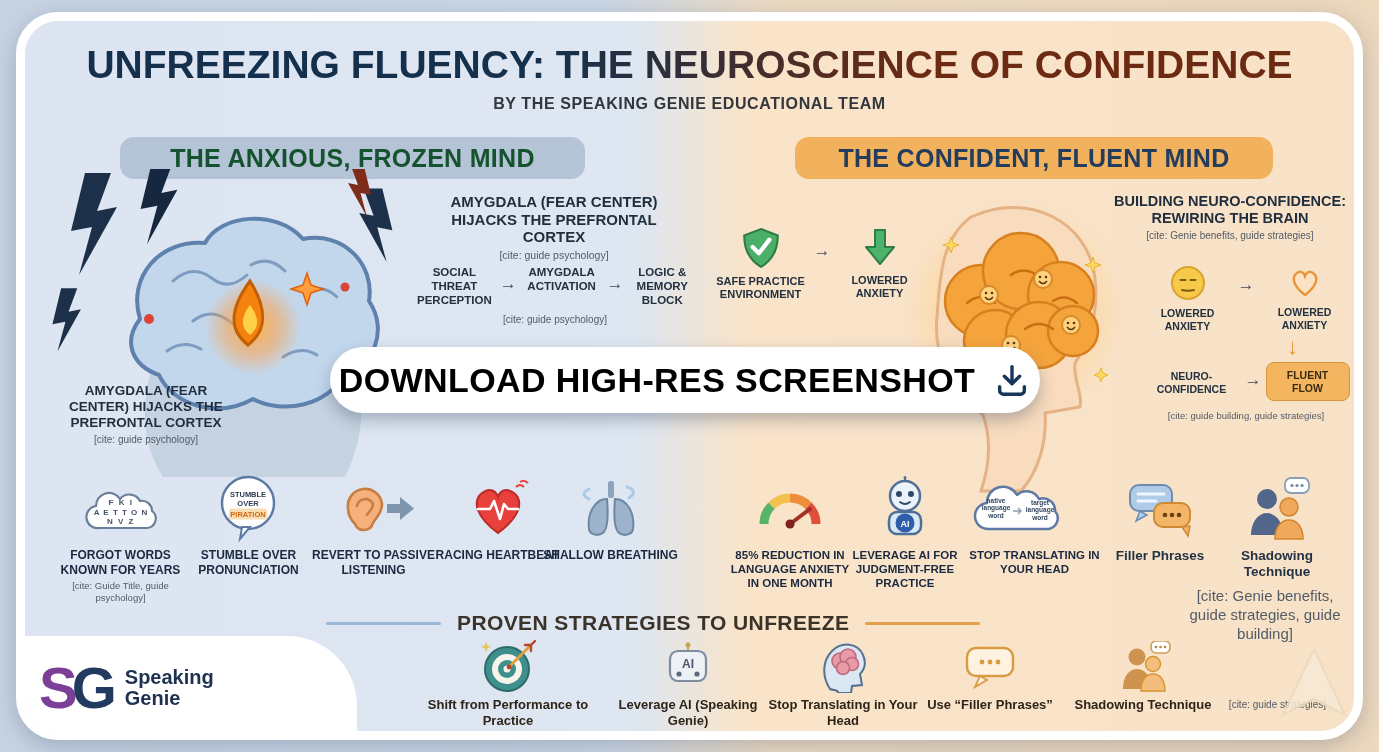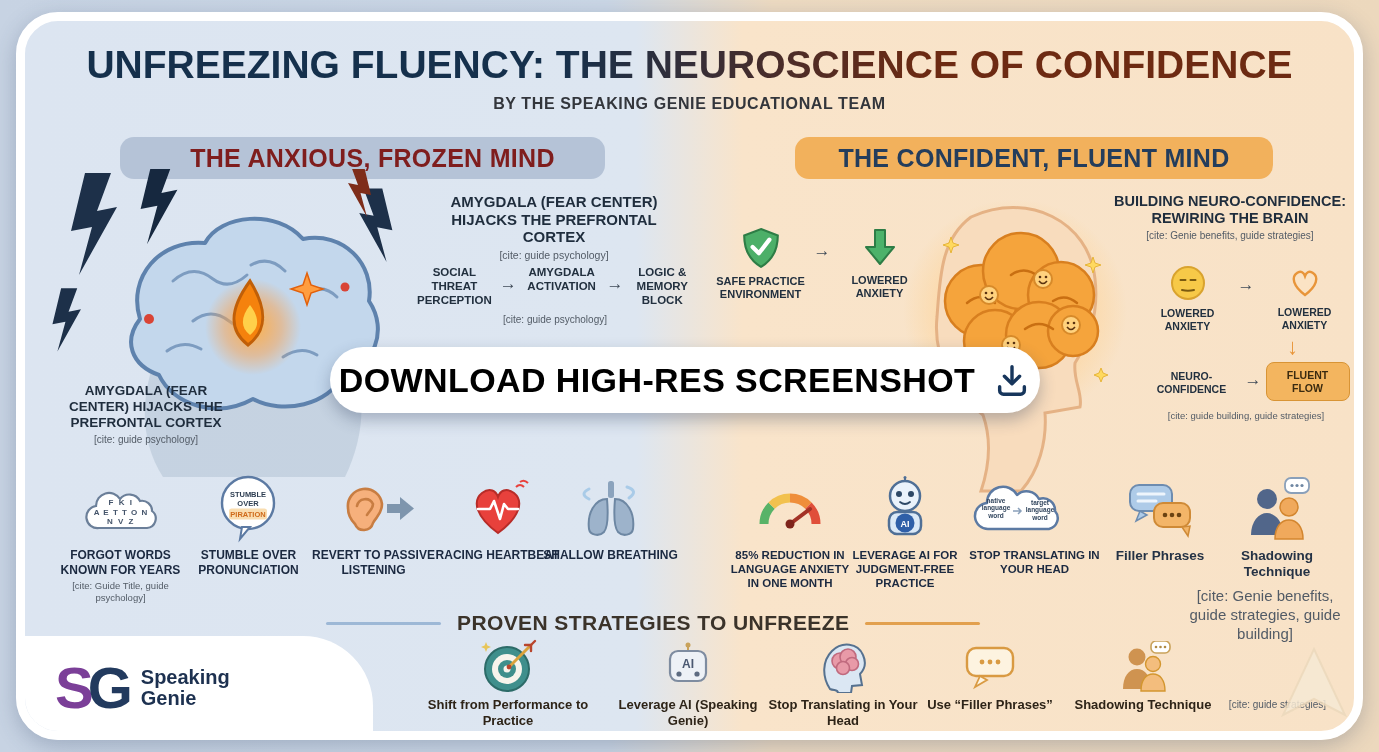--- a/index.html
+++ b/index.html
@@ -12,21 +12,21 @@
         background:linear-gradient(90deg,#dce5f1 0%,#dde6f1 46%,#f9e4ca 54%,#f8e2c7 100%);
         box-shadow:0 6px 22px rgba(52,70,100,.28);}
   .title{position:absolute;top:22px;left:0;width:100%;text-align:center;font-size:39px;font-weight:800;color:#1b3350;}
   @supports (-webkit-background-clip:text){
     .title{background-image:linear-gradient(90deg,#15304c 0%,#15304c 40%,#6d2a12 68%,#6d2a12 100%);
            -webkit-background-clip:text;background-clip:text;color:transparent;}
   }
   .subtitle{position:absolute;top:74px;left:0;width:100%;text-align:center;font-size:16px;font-weight:700;letter-spacing:.6px;color:#33363c;}
   .panel-header{position:absolute;top:116px;height:42px;border-radius:14px;display:flex;align-items:center;justify-content:center;
                 font-size:25px;font-weight:800;letter-spacing:.3px;}
-  .ph-left{left:95px;width:465px;background:#b5c3d7;color:#7f1d1d;padding-left:20px;}
+  .ph-left{left:95px;width:465px;background:#b5c3d7;color:#14532d;}
   .ph-right{left:770px;width:478px;background:#f2b15c;color:#243d5c;}
   .callout-title{font-weight:800;color:#1f2d3d;line-height:1.18;text-align:center;}
   .cite{font-weight:500;color:#525b66;text-align:center;line-height:1.25;}
   .flow-steps{display:flex;justify-content:center;gap:8px;}
   .flow-step{font-size:11.5px;font-weight:800;color:#22303f;line-height:1.2;text-align:center;}
   .flow-arrow{font-size:17px;font-weight:700;color:#3f4a57;margin-top:8px;}
   .item{position:absolute;text-align:center;}
   .item-icon{height:72px;display:flex;align-items:center;justify-content:center;position:relative;}
   .item-label{font-size:12px;font-weight:800;color:#1b2940;line-height:1.22;margin-top:3px;}
   .item-label.mixed{font-size:13.5px;color:#243245;}
@@ -38,21 +38,21 @@
   .cf-box{background:#f3b55f;border:1.5px solid #d89435;border-radius:8px;color:#3a2a10;
           font-size:10.5px;font-weight:800;padding:6px 4px;line-height:1.2;text-align:center;}
   .cloud-word{position:absolute;font-size:6.5px;font-weight:700;color:#32465e;text-align:center;line-height:1.15;}
   .strat{position:absolute;top:618px;width:170px;text-align:center;}
   .strat-icon{height:54px;display:flex;align-items:flex-end;justify-content:center;}
   .strat-label{font-size:13px;font-weight:700;color:#2e2418;line-height:1.22;margin-top:4px;}
   .strat-hdr{position:absolute;left:285px;top:590px;width:760px;display:flex;align-items:center;}
   .strat-hdr .line{height:3px;width:115px;border-radius:2px;margin:0 16px;}
   .strat-hdr .txt{font-size:21px;font-weight:800;color:#3b332a;letter-spacing:.4px;}
   .logo{position:absolute;left:-9px;bottom:-9px;width:318px;height:104px;background:#fff;
-        border-top-right-radius:70px;display:flex;align-items:center;padding-left:39px;gap:14px;}
+        border-top-right-radius:70px;display:flex;align-items:center;padding-left:23px;gap:14px;}
   .logo-sg{font-size:58px;font-weight:800;letter-spacing:-6px;line-height:1;}
   .logo-s{color:#7b3f98;}
   .logo-g{color:#223a5e;}
   .logo-name{width:150px;font-size:20px;font-weight:800;color:#1d3150;line-height:1.04;}
   .darr{font-size:22px;font-weight:800;color:#e8953a;line-height:1;}
 </style>
 </head>
 <body>
 
 <div class="card">

